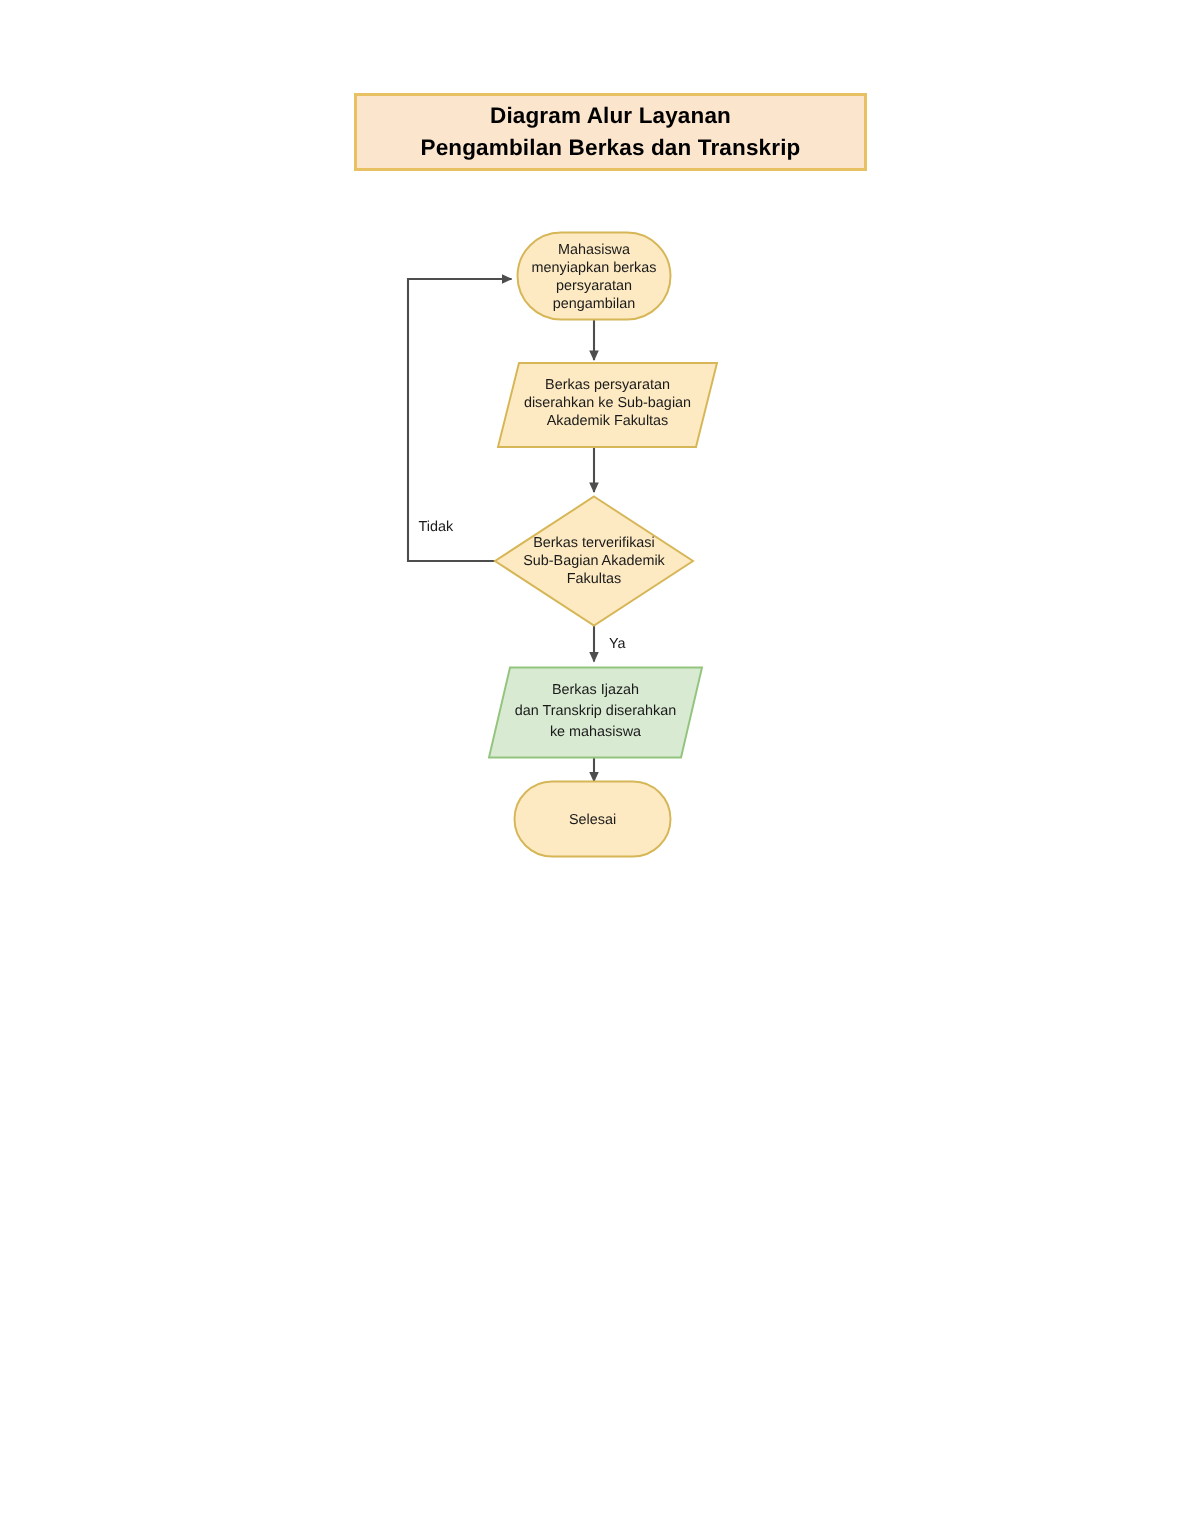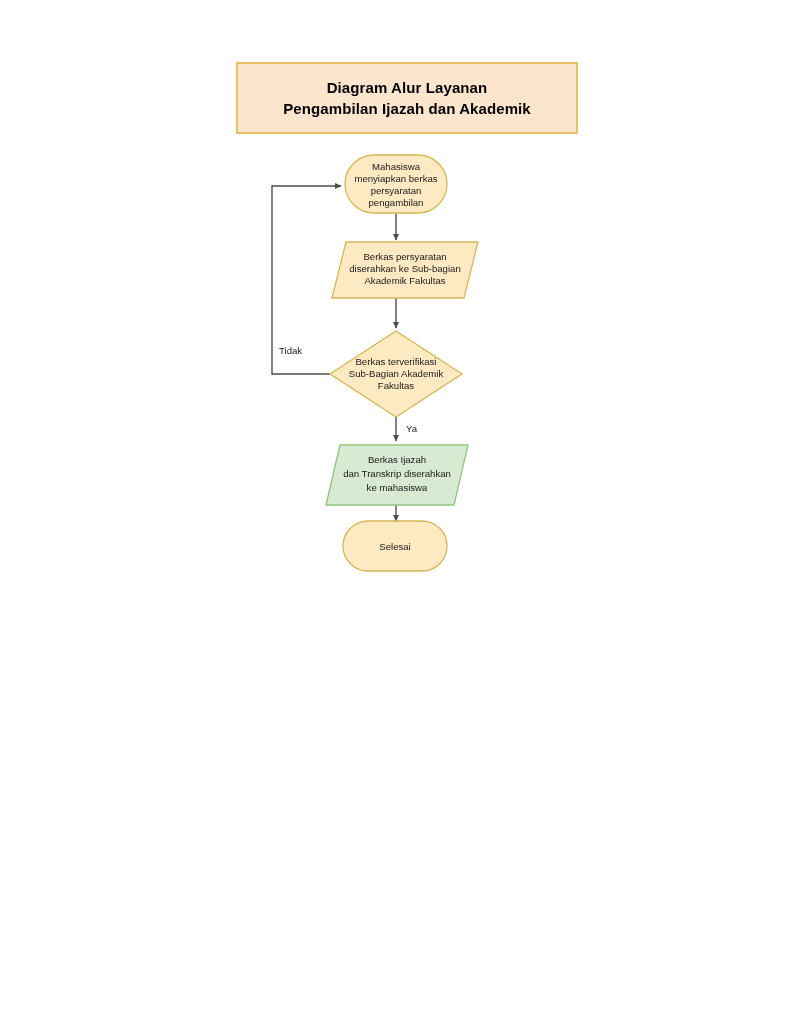--- a/index.html
+++ b/index.html
@@ -22,21 +22,21 @@
     inset: 0;
     background: #ffffff;
   }
 
   
   .title-box {
     position: absolute;
     left: 236px;
     top: 62px;
     width: 342px;
-    height: 72px;
+    height: 52px;
     box-sizing: border-box;
     background: #fce5cd;
     border: 2px solid #e8c262;
     display: flex;
     align-items: center;
     justify-content: center;
     flex-direction: column;
   }
   .title-line {
     font-size: 15px;
@@ -85,21 +85,21 @@
     fill: none;
   }
 </style>
 </head>
 <body>
 
 <div id="page">
 
   <div class="title-box">
     <div class="title-line">Diagram Alur Layanan</div>
-    <div class="title-line">Pengambilan Ijazah dan Akademik</div>
+    <div class="title-line">Pengambilan Berkas dan Transkrip</div>
   </div>
 
   <svg id="flow" viewBox="0 0 791 1024">
     <defs>
       <marker id="arrowhead" markerWidth="8" markerHeight="8" refX="6.4" refY="3.2" orient="auto" markerUnits="userSpaceOnUse">
         <path d="M0,0 L7,3.2 L0,6.4 z" fill="#4d4d4d"></path>
       </marker>
     </defs>
 
     <path class="flowline" d="M396,213 L396,240" marker-end="url(#arrowhead)"></path>

